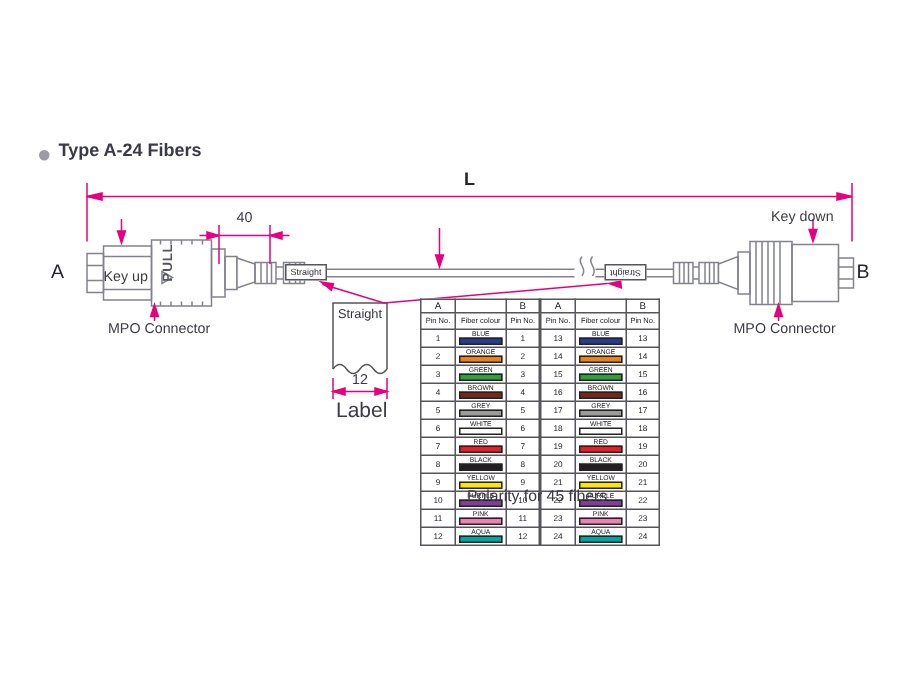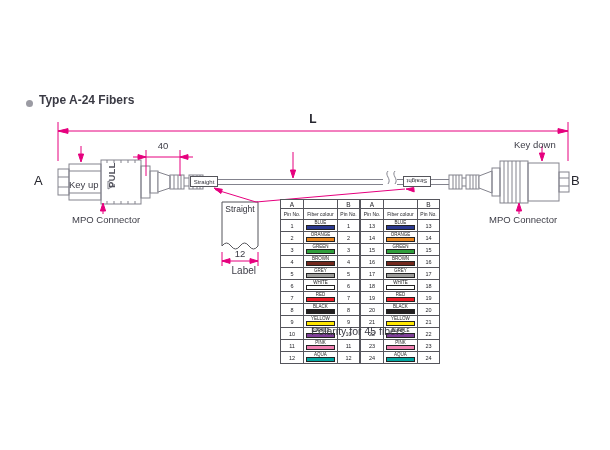--- a/index.html
+++ b/index.html
@@ -13,21 +13,21 @@
   .dimL{position:absolute;left:303px;top:112px;width:20px;text-align:center;font-size:12px;font-weight:bold;color:#26262e;}
   .dim30{position:absolute;left:153px;top:140px;width:20px;text-align:center;font-size:9.5px;}
   .dim12{position:absolute;left:230px;top:248px;width:20px;text-align:center;font-size:9.5px;}
   .endAB{font-size:13px;color:#26262e;}
   .cableTag{position:absolute;width:28px;height:11px;background:#fff;border:1px solid #55555b;
             font-size:6px;line-height:10px;text-align:center;color:#33333b;box-sizing:border-box;}
   .rot180{transform:rotate(180deg);}
   .pullWrap{position:absolute;left:99px;top:160px;width:26px;height:30px;display:flex;align-items:center;justify-content:center;}
   .pullWrap span{transform:rotate(-90deg);font-size:9px;font-weight:bold;letter-spacing:.5px;color:#55555f;}
   .sbText{position:absolute;left:223px;top:204px;width:34px;text-align:center;font-size:8.5px;color:#33333b;}
-  .labelCap{position:absolute;left:224px;top:265px;width:32px;text-align:right;font-size:10px;}
+  .labelCap{position:absolute;left:224px;top:265px;width:32px;text-align:right;font-size:14px;}
   .polCaption{position:absolute;left:280px;top:325px;width:156px;text-align:center;font-size:10.5px;color:#3a3a44;}
   .ftWrap{position:absolute;top:199px;}
   table.ft{border-collapse:collapse;table-layout:fixed;width:76px;background:#fff;}
   table.ft td{border:1px solid #55555c;padding:0;text-align:center;vertical-align:middle;
               color:#1c1c22;overflow:hidden;}
   td.h1{height:8px;font-size:6.5px;}
   td.h2{height:10px;font-size:5px;}
   td.pin{height:8px;font-size:5.5px;}
   td.colour .cname{font-size:4.5px;line-height:4px;margin-top:1px;color:#222;}
   td.colour .cbar{height:3px;border:1px solid #222;margin:0 2px 1px 2px;}

